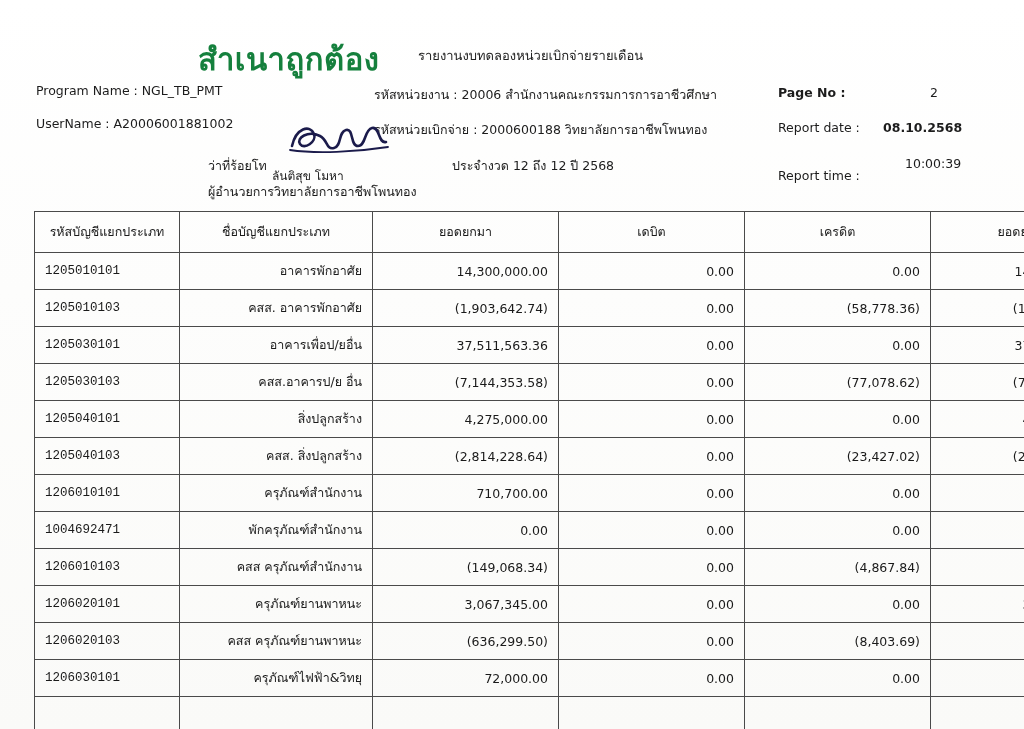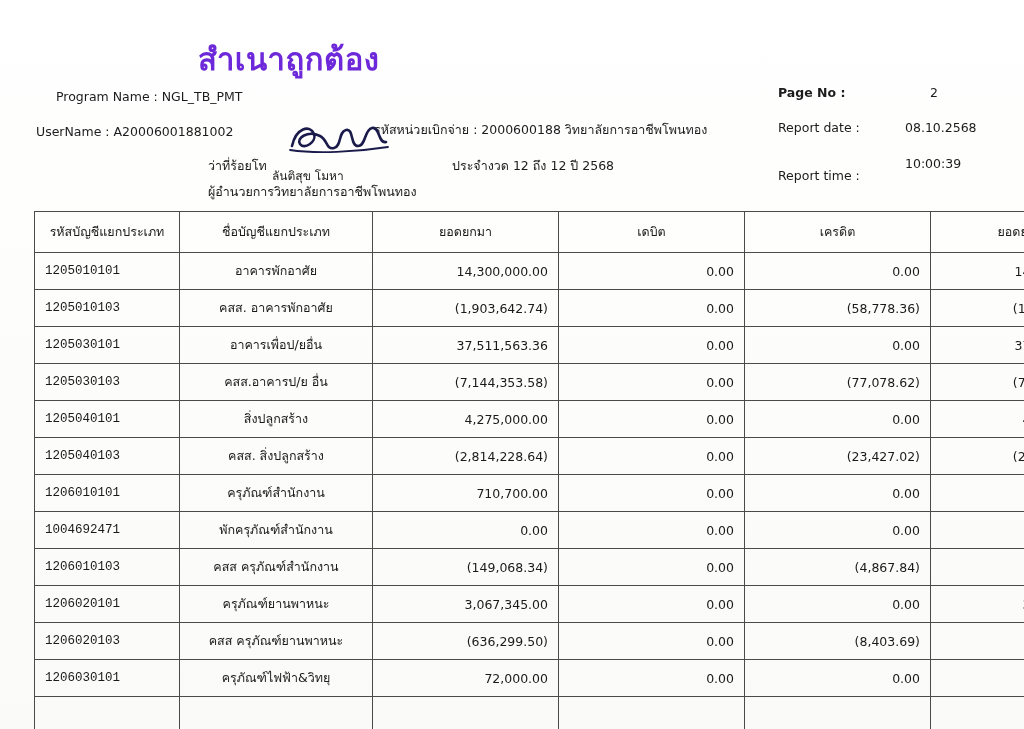--- a/index.html
+++ b/index.html
@@ -30,49 +30,49 @@
     pointer-events: none;
   }
 
   .stamp {
     position: absolute;
     left: 198px;
     top: 34px;
     font-family: "DejaVu Sans", sans-serif;
     font-size: 31px;
     font-weight: bold;
-    color: #6d28d9;
+    color: #15803d;
     letter-spacing: 0.5px;
     white-space: nowrap;
   }
 
   .report-title {
     position: absolute;
     left: 418px;
     top: 45px;
     font-size: 13px;
     color: #222;
     white-space: nowrap;
   }
 
   .meta {
     position: absolute;
     font-size: 12.5px;
     color: #1c1c1c;
     white-space: nowrap;
   }
-  .m-prog   { left: 36px;  top: 89px; margin-left: 20px; }
-  .m-user   { left: 36px;  top: 124px; }
+  .m-prog   { left: 36px;  top: 83px; }
+  .m-user   { left: 36px;  top: 116px; }
   .m-unit   { left: 374px; top: 85px; }
   .m-disb   { left: 374px; top: 120px; }
   .m-period { left: 452px; top: 156px; }
   .m-pageno { left: 778px; top: 85px; font-weight: bold; }
   .m-pagenum{ left: 930px; top: 85px; }
   .m-rdate  { left: 778px; top: 120px; }
-  .m-rdateval{ left: 905px; top: 120px; }
+  .m-rdateval{ left: 883px; top: 120px; font-weight: bold; }
   .m-rtime  { left: 778px; top: 168px; }
   .m-rtimeval{ left: 905px; top: 156px; }
 
   .sig-role {
     position: absolute;
     left: 208px;
     top: 156px;
     font-size: 12.5px;
     white-space: nowrap;
   }
@@ -121,41 +121,43 @@
     font-weight: normal;
     text-align: center;
     height: 40px;
     font-size: 12.5px;
   }
   .col-code  { width: 124px; text-align: left; }
   .col-name  { width: 172px; text-align: left; }
   .col-num   { width: 165px; text-align: right; }
 
   td.col-code { text-align: left; font-family: Liberation Mono, monospace; }
-  td.col-name { text-align: center; }
+  td.col-name { text-align: right; }
   td.col-num  { text-align: right; padding-right: 14px; }
 
   .tail-row td {
     height: 34px;
     border-left: 1px solid #4a4a4a;
     border-right: 1px solid #4a4a4a;
     border-top: 1px solid #4a4a4a;
     border-bottom: 1px solid #4a4a4a;
   }
 </style>
 </head>
 <body>
 
 <div class="page">
 
   <div class="stamp">สำเนาถูกต้อง</div>
 
+  <div class="report-title">รายงานงบทดลองหน่วยเบิกจ่ายรายเดือน</div>
 
   <div class="meta m-prog">Program Name : NGL_TB_PMT</div>
   <div class="meta m-user">UserName : A20006001881002</div>
+  <div class="meta m-unit">รหัสหน่วยงาน : 20006 สำนักงานคณะกรรมการการอาชีวศึกษา</div>
   <div class="meta m-disb">รหัสหน่วยเบิกจ่าย : 2000600188 วิทยาลัยการอาชีพโพนทอง</div>
   <div class="meta m-period">ประจำงวด 12 ถึง 12 ปี 2568</div>
 
   <div class="meta m-pageno">Page No :</div>
   <div class="meta m-pagenum">2</div>
   <div class="meta m-rdate">Report date :</div>
   <div class="meta m-rdateval">08.10.2568</div>
   <div class="meta m-rtime">Report time :</div>
   <div class="meta m-rtimeval">10:00:39</div>
 

